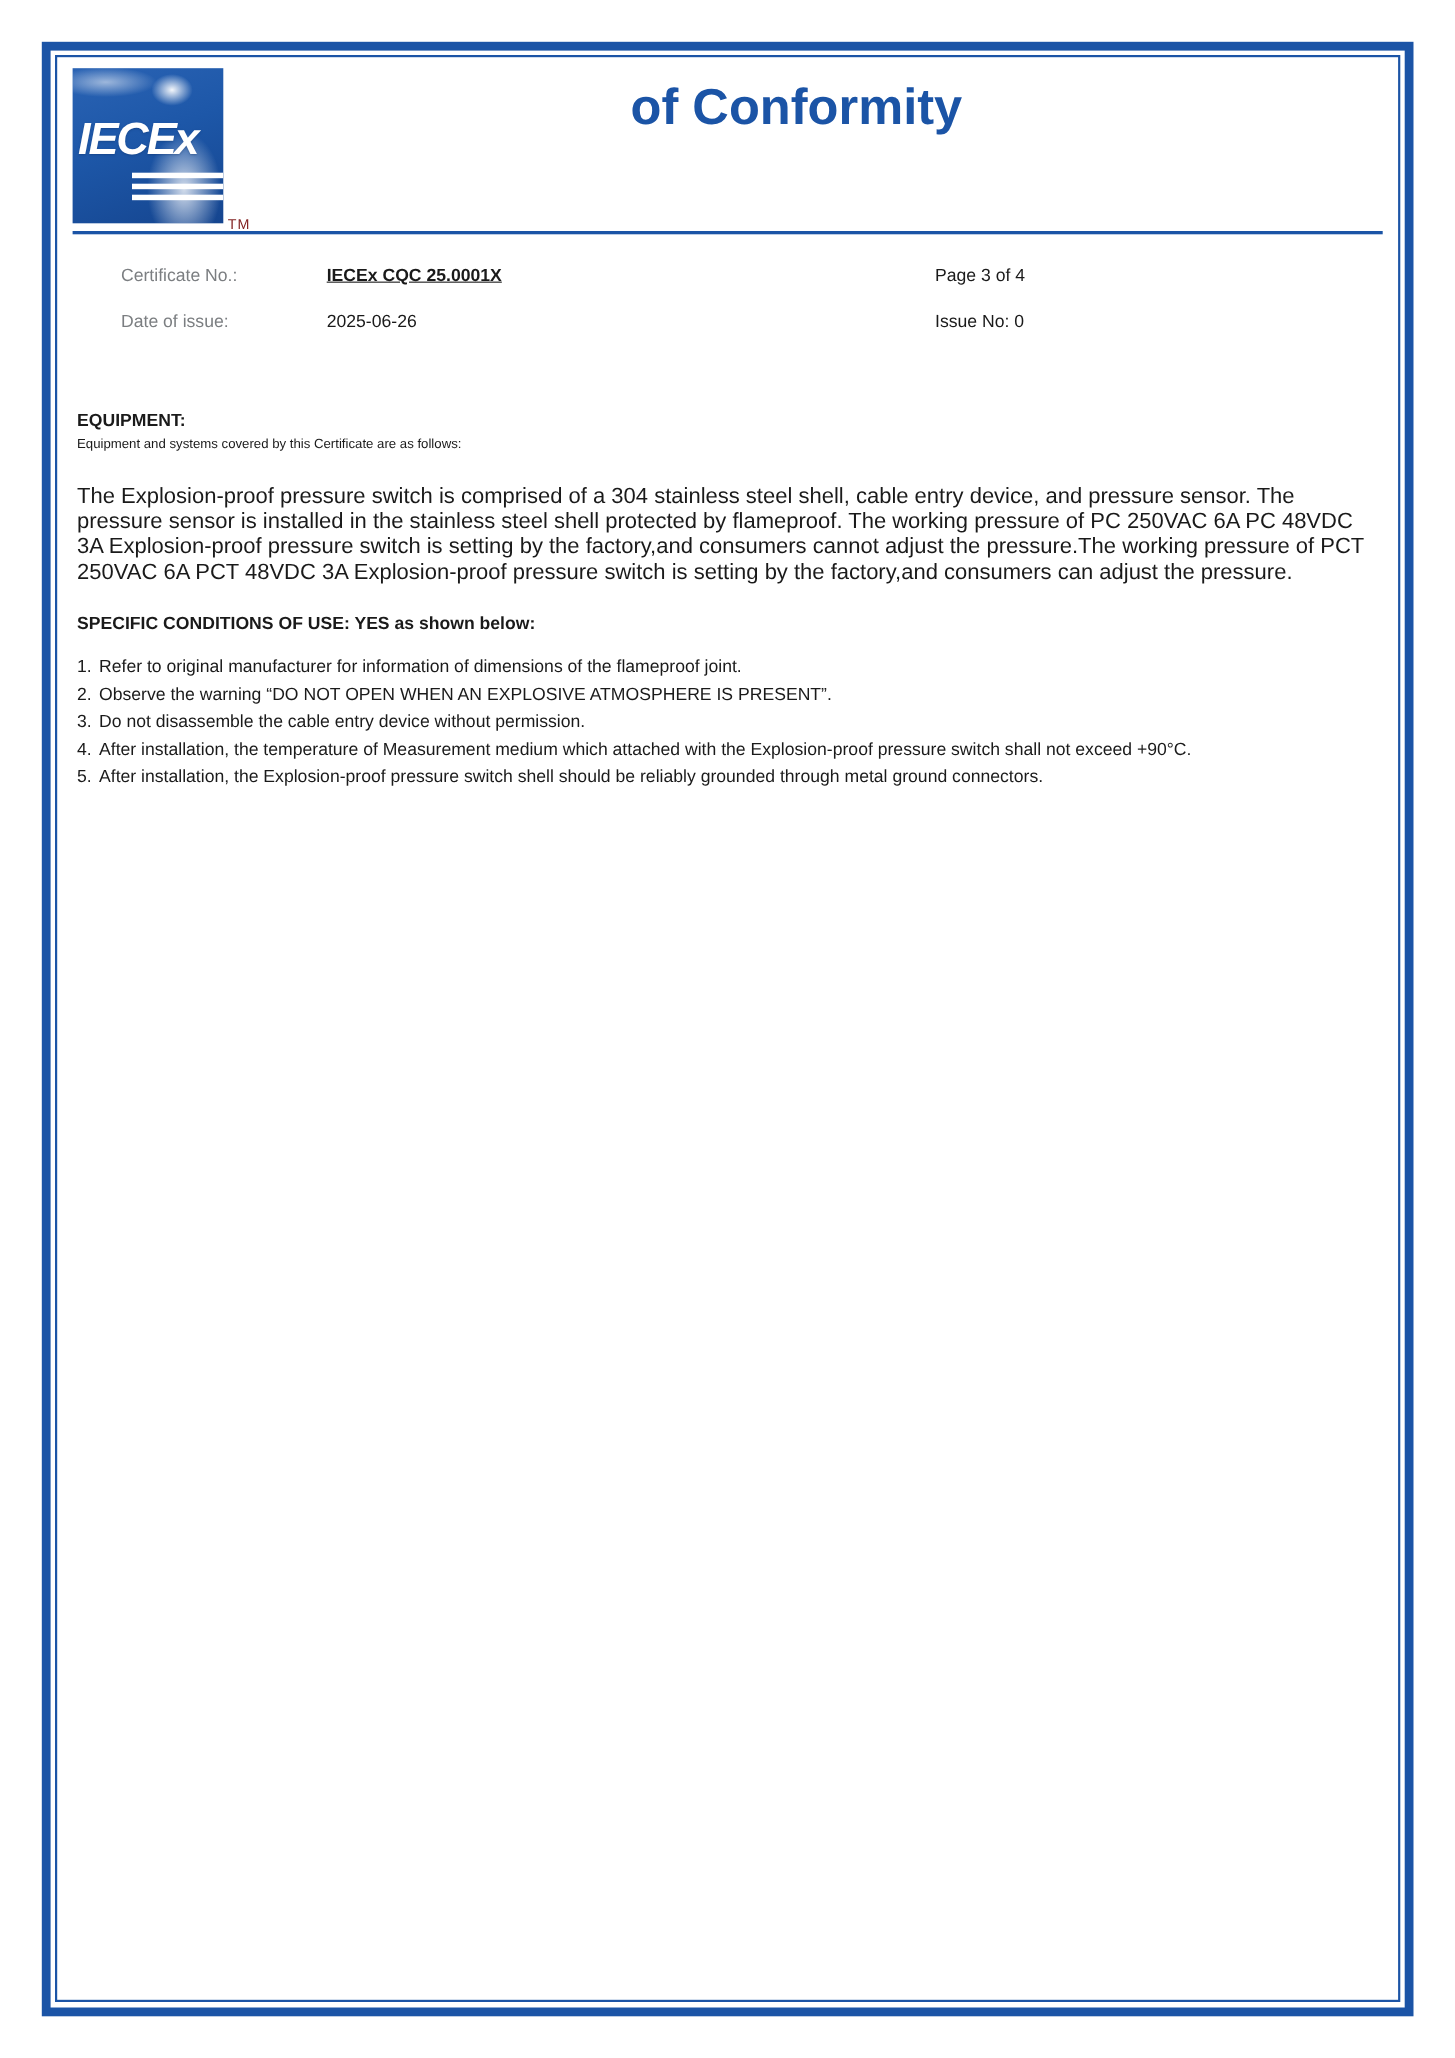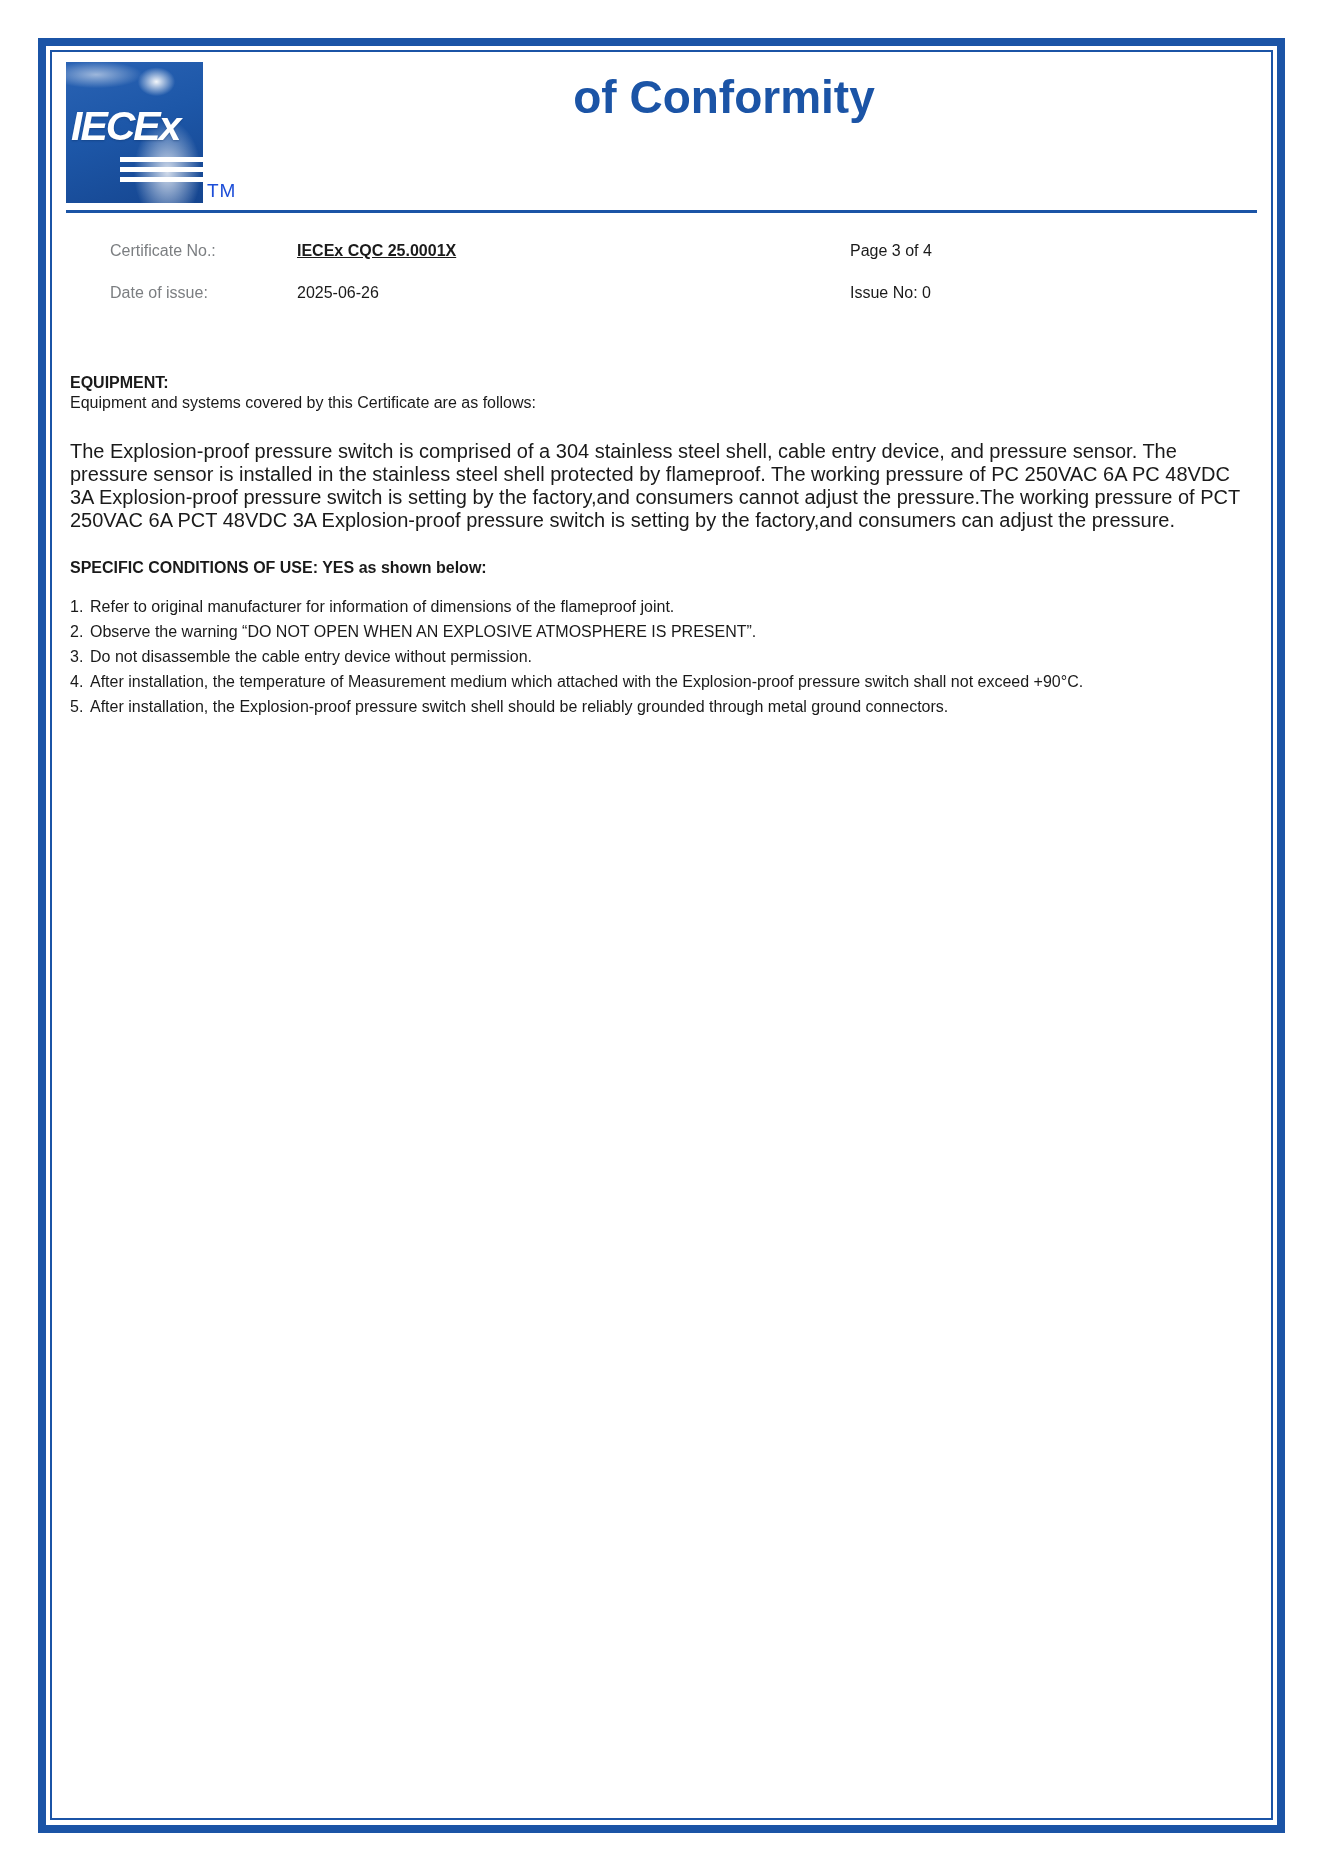--- a/index.html
+++ b/index.html
@@ -37,22 +37,22 @@
     font-style:italic;font-weight:bold;font-size:41px;line-height:41px;
     color:#ffffff;letter-spacing:-2px;
     text-shadow:0 1px 2px rgba(10,40,90,.35);
   }
   .logo-stripes{position:absolute;left:54px;top:95px;right:0;height:28px;}
   .logo-stripes .stripe{position:absolute;left:0;right:0;height:5px;background:#ffffff;}
   .stripe.s1{top:0;}
   .stripe.s2{top:10px;}
   .stripe.s3{top:20px;}
   .logo-tm{
-    position:absolute;left:207px;top:180px;
-    font-size:19px;color:#1d4ed8;letter-spacing:1px;
+    position:absolute;left:207px;top:196px;
+    font-size:13px;color:#7f1d1d;letter-spacing:1px;
   }
   .page-title{
     position:absolute;left:212px;top:70px;width:1024px;
     text-align:center;color:var(--accent-blue);
     font-weight:bold;font-size:46px;line-height:55px;
   }
   .header-separator{
     position:absolute;left:66px;top:210px;width:1191px;height:3px;
     background:var(--accent-blue);
   }
@@ -63,21 +63,21 @@
   .meta-label{position:absolute;left:70px;color:var(--label-gray);}
   .meta-value{position:absolute;left:257px;color:var(--text-black);}
   .meta-value.bold{font-weight:bold;text-decoration:underline;}
   .meta-right{position:absolute;left:810px;color:var(--text-black);}
   
   .section-heading{
     position:absolute;left:70px;font-size:16px;font-weight:bold;line-height:20px;
   }
   .equipment-heading{top:373px;}
   .equipment-intro{
-    position:absolute;left:70px;top:393px;font-size:16px;line-height:20px;
+    position:absolute;left:70px;top:393px;font-size:12px;line-height:20px;
   }
   .equipment-description{
     position:absolute;left:70px;top:440px;width:1186px;
     font-size:20px;line-height:23px;text-align:left;
   }
   .conditions-heading{top:558px;}
   .conditions-list{
     position:absolute;left:70px;top:594px;width:1180px;
     font-size:16px;line-height:25px;
   }

